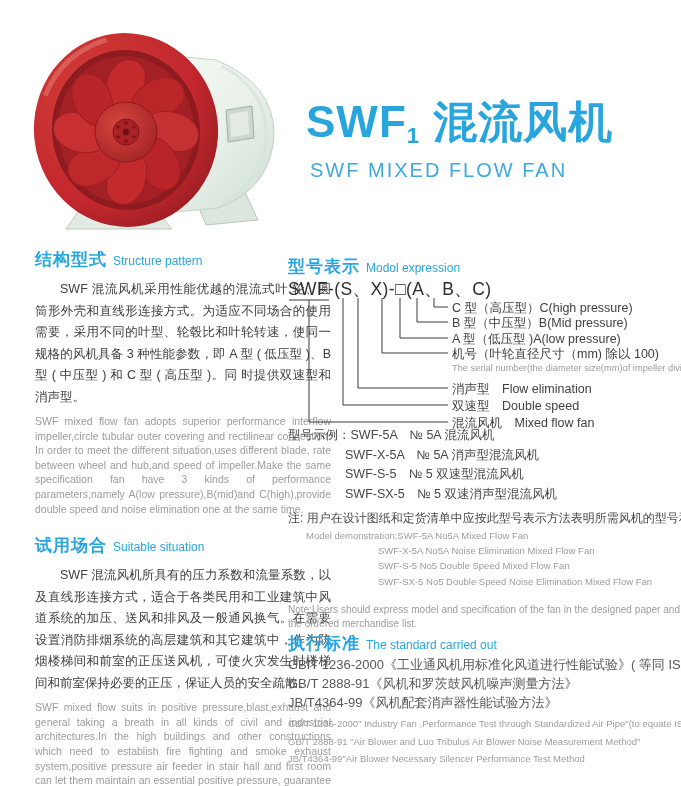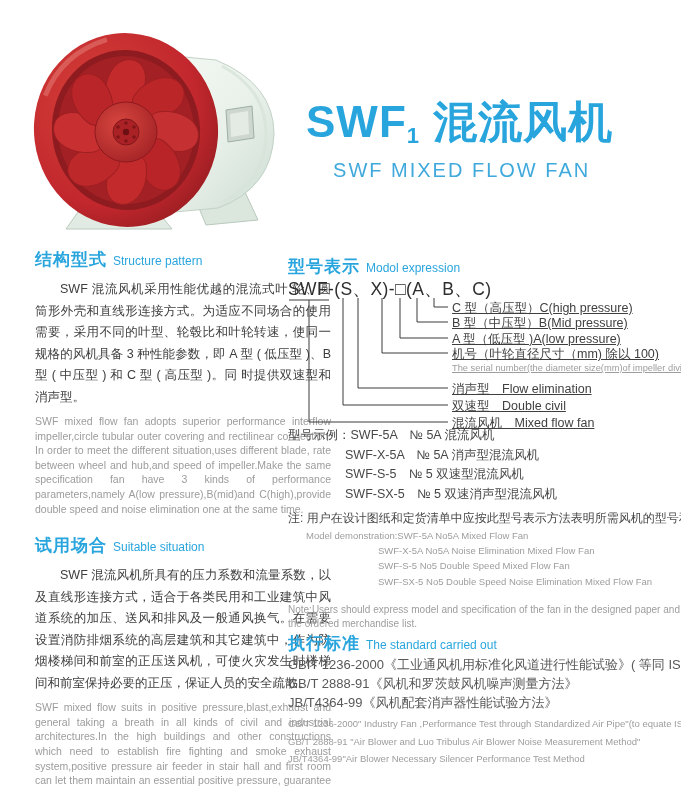--- a/index.html
+++ b/index.html
@@ -8,36 +8,36 @@
     font-family:"Liberation Sans","DejaVu Sans",sans-serif;
     -webkit-font-smoothing:antialiased;
   }
   
   .fan-image{position:absolute;left:26px;top:26px;width:252px;height:206px;}
   
   .title-block{position:absolute;left:306px;top:100px;color:#29a5de;}
   .title-main{font-size:44px;font-weight:bold;letter-spacing:1px;line-height:1;}
   .title-main sub{font-size:22px;font-weight:bold;vertical-align:-6px;}
   .title-main .cn{font-family:"Liberation Sans","DejaVu Sans",sans-serif;font-weight:900;}
-  .title-sub{margin-top:12px;margin-left:4px;font-size:20px;letter-spacing:2px;color:#3fa9dc;text-align:center;}
+  .title-sub{margin-top:12px;margin-left:4px;font-size:20px;letter-spacing:2px;color:#3fa9dc;}
   
   .sec-head{color:#29a5de;white-space:nowrap;}
   .sec-head .cn{font-size:17px;font-weight:bold;letter-spacing:1px;text-align:right;}
   .sec-head .en{font-size:12px;margin-left:6px;}
   
   .col-left{position:absolute;left:35px;top:248px;width:296px;}
   .p-cn{font-size:12.5px;line-height:21.5px;color:#3d3d3d;text-align:justify;text-indent:2em;margin:8px 0 0 0;}
   .p-en{font-size:10.5px;line-height:14.6px;color:#9c9c9c;text-align:justify;margin:6px 0 0 0;}
   .head2{margin-top:18px;}
   
   .col-right{position:absolute;left:288px;top:255px;width:392px;}
   .formula{position:absolute;left:0;top:22px;font-size:17.5px;color:#2e2e2e;letter-spacing:0.4px;white-space:nowrap;}
   .diagram{position:absolute;left:0;top:41px;width:392px;height:132px;}
   .diagram svg{position:absolute;left:0;top:0;}
-  .dlabel{position:absolute;left:164px;font-size:12.5px;color:#3f3f3f;white-space:nowrap;text-decoration:underline;}
+  .dlabel{position:absolute;left:164px;font-size:12.5px;color:#3f3f3f;white-space:nowrap;}
   .dlabel.gray{font-size:9.3px;color:#9d9d9d;}
   .examples{position:absolute;left:0;top:171px;font-size:12.5px;color:#474747;}
   .examples .row{line-height:19.5px;white-space:nowrap;}
   .examples .row.indent{margin-left:57px;}
   .note-cn{position:absolute;left:0;top:255px;width:392px;font-size:12px;color:#474747;white-space:nowrap;}
   .demos{position:absolute;left:18px;top:273px;font-size:9.5px;color:#9d9d9d;}
   .demos .row{line-height:15.2px;white-space:nowrap;}
   .demos .row.indent{margin-left:72px;}
   .note-en{position:absolute;left:0;top:348px;width:392px;font-size:10px;line-height:14px;color:#9d9d9d;text-align:justify;}
   .std-head{position:absolute;left:0;top:377px;}
@@ -152,21 +152,21 @@
         <polyline points="129,2 129,26 160,26"></polyline>
         <polyline points="146,2 146,11 160,11"></polyline>
       </g>
     </svg>
     <div class="dlabel" style="top:4px">C 型（高压型）C(high pressure)</div>
     <div class="dlabel" style="top:19px">B 型（中压型）B(Mid pressure)</div>
     <div class="dlabel" style="top:35px">A 型（低压型 )A(low pressure)</div>
     <div class="dlabel" style="top:50px">机号（叶轮直径尺寸（mm) 除以 100)</div>
     <div class="dlabel gray" style="top:67px">The serial number(the diameter size(mm)of impeller divides 100)</div>
     <div class="dlabel" style="top:85px">消声型　Flow elimination</div>
-    <div class="dlabel" style="top:102px">双速型　Double civil</div>
+    <div class="dlabel" style="top:102px">双速型　Double speed</div>
     <div class="dlabel" style="top:119px">混流风机　Mixed flow fan</div>
   </div>
 
   <div class="examples">
     <div class="row"><span>型号示例：</span><span>SWF-5A　№ 5A 混流风机</span></div>
     <div class="row indent">SWF-X-5A　№ 5A 消声型混流风机</div>
     <div class="row indent">SWF-S-5　№ 5 双速型混流风机</div>
     <div class="row indent">SWF-SX-5　№ 5 双速消声型混流风机</div>
   </div>
 

